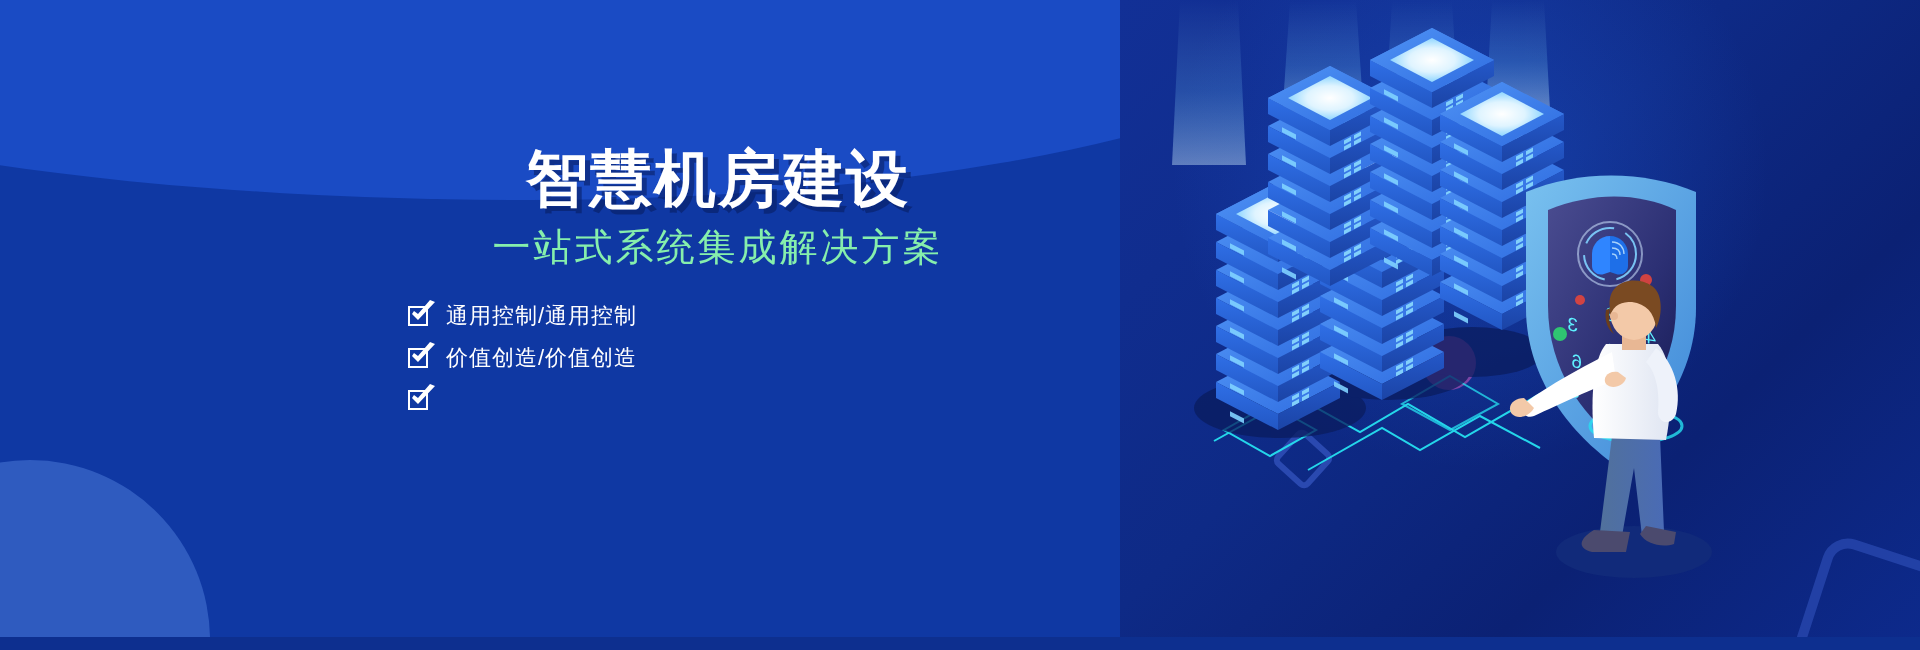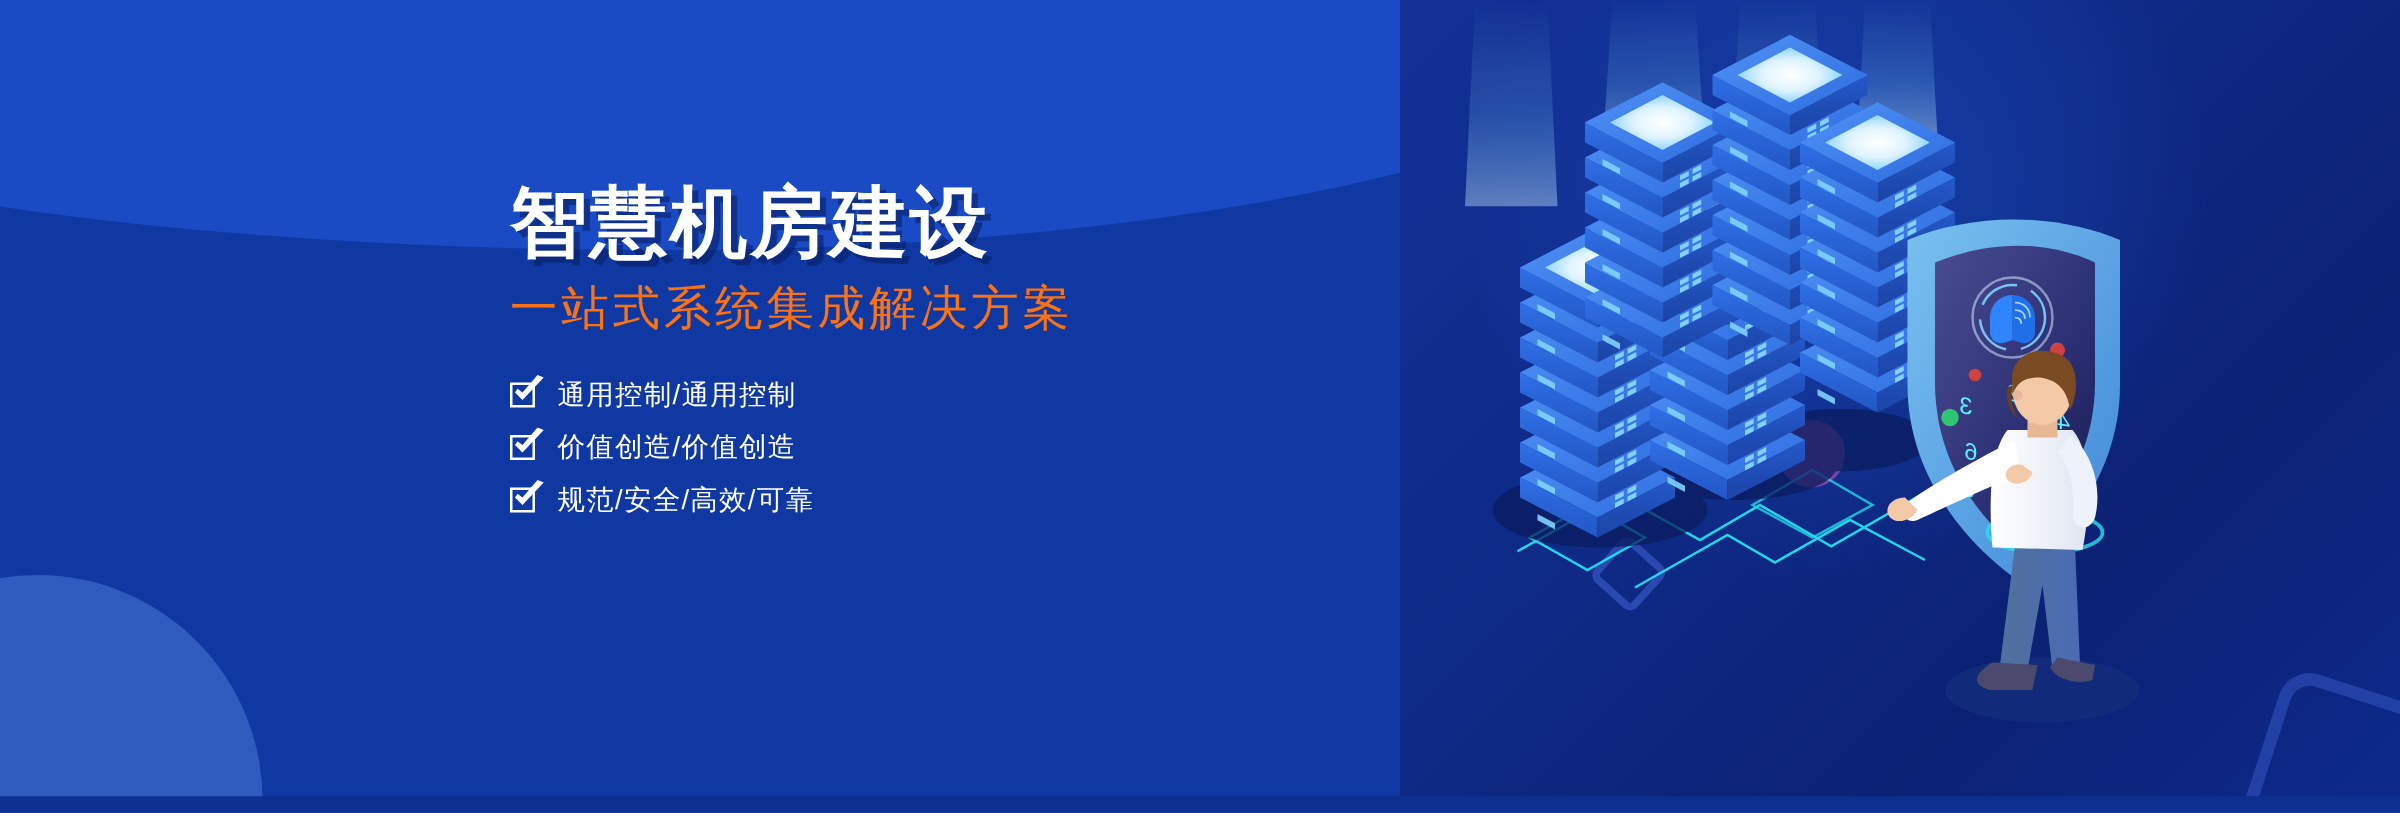--- a/index.html
+++ b/index.html
@@ -1,21 +1,21 @@
 <!DOCTYPE html>
 <html><head>
 <meta charset="utf-8">
 <style>
   html,body{margin:0;padding:0;}
   body{
     width:1920px;height:650px;overflow:hidden;
     font-family:"Liberation Sans","DejaVu Sans",sans-serif;
     background:#0d2f8f;
   }
-  #banner{position:relative;width:1920px;height:637px;overflow:hidden;}
+  #banner{position:relative;width:1920px;height:637px;overflow:hidden;text-align:center;}
 
   
   .left-panel{
     position:absolute;left:0;top:0;width:1120px;height:650px;
     background:#0f38a3;overflow:hidden;
   }
   .wave-top{
     position:absolute;left:-320px;top:-560px;width:1700px;height:760px;
     border-radius:0 0 100% 100%/0 0 58% 42%;
     background:#1a4bc4;
@@ -27,21 +27,21 @@
 
   
   .text-block{position:absolute;left:408px;top:146px;width:620px;}
   .headline{
     font-size:62px;line-height:1.05;font-weight:bold;color:#ffffff;
     letter-spacing:2px;
     text-shadow:5px 5px 0 rgba(7,28,92,.55);
     white-space:nowrap;
   }
   .subhead{
-    margin-top:14px;font-size:38px;line-height:1.2;color:#f97316;
+    margin-top:14px;font-size:38px;line-height:1.2;color:#86efac;
     letter-spacing:3px;font-weight:400;white-space:nowrap;
   }
   .feature-list{margin-top:30px;list-style:none;padding:0;}
   .feature-item{
     display:flex;align-items:center;margin-bottom:12px;height:30px;
   }
   .check-icon{
     position:relative;width:24px;height:24px;flex:0 0 24px;margin-right:14px;
   }
   .check-icon .box{
@@ -116,21 +116,20 @@
           <span class="feature-text">价值创造/价值创造</span>
         </li>
 
         <li class="feature-item">
           <span class="check-icon">
             <span class="box"></span>
             <svg width="30" height="30" viewBox="0 0 30 30">
               <path d="M4 14 L10 20 L27 2 L22 0 L10 14 L6 11 Z" fill="#ffffff"></path>
             </svg>
           </span>
-          <span class="feature-text">规范/安全/高效/可靠</span>
         </li>
 
       </ul>
     </div>
   </div>
 
   <div class="right-panel">
     <div class="rp-glow"></div>
 
     <div class="deco-key">

